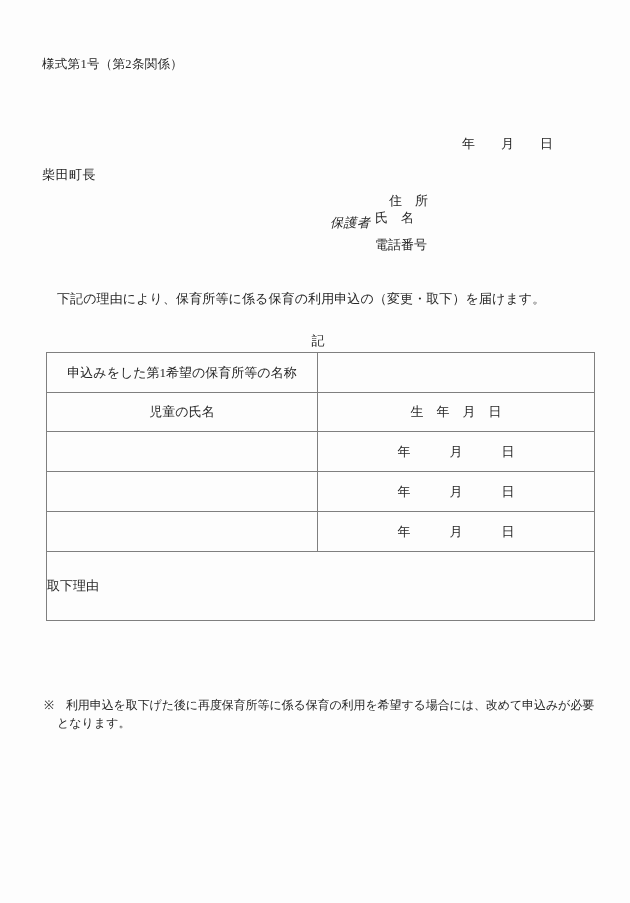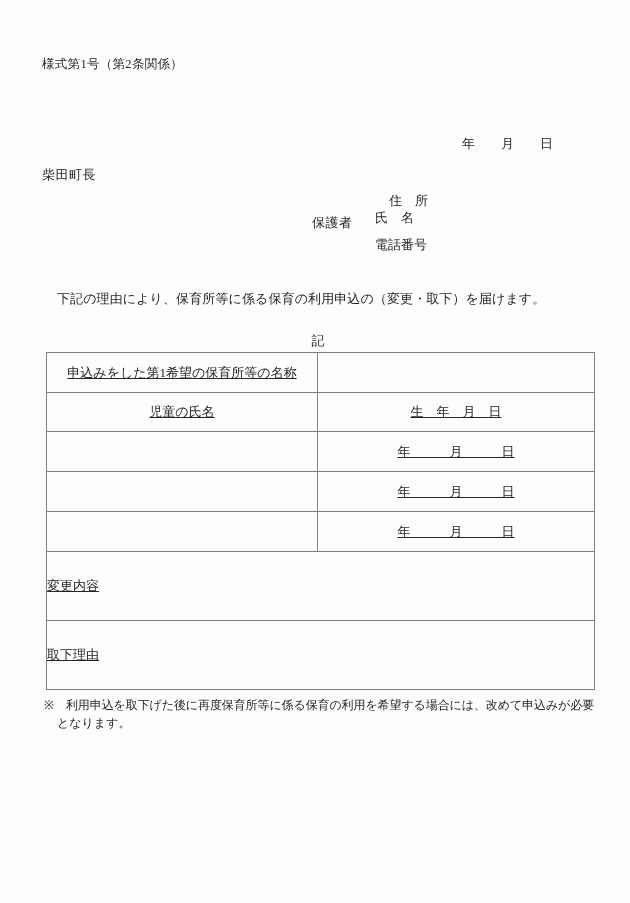--- a/index.html
+++ b/index.html
@@ -11,30 +11,30 @@
   }
   .page{
     position:relative;width:630px;height:822px;overflow:hidden;
     background:#fdfdfd;
   }
   .txt{position:absolute;font-size:13px;line-height:15px;white-space:pre;}
   .form-number{left:42px;top:57px;font-size:12.5px;letter-spacing:.3px;}
   .doc-title{left:44px;top:97px;width:548px;text-align:center;letter-spacing:.2px;}
   .date-line{left:462px;top:136px;}
   .addressee{left:42px;top:167px;letter-spacing:.5px;}
-  .applicant-role{left:312px;top:215px;letter-spacing:.5px;}
+  .applicant-role{left:330px;top:215px;letter-spacing:.5px;font-style:italic;}
   .addr-label{left:389px;top:193px;}
   .name-label{left:375px;top:210px;}
   .phone-label{left:375px;top:237px;}
   .body-text{left:57px;top:291px;letter-spacing:.1px;}
   .section-mark{left:44px;top:333px;width:548px;text-align:center;}
 
   table.form-table{
     position:absolute;left:46px;top:352px;
-    width:548px;border-collapse:collapse;table-layout:fixed;text-decoration:underline;
+    width:548px;border-collapse:collapse;table-layout:fixed;
   }
   table.form-table td{
     border:1px solid #7f7f7f;
     font-size:13px;vertical-align:middle;
     padding:0;white-space:pre;
   }
   td.center{text-align:center;}
   td.fill-left{text-align:left;padding-left:11px;}
   tr.r1 td{height:39px;}
   tr.r2 td{height:38px;}
@@ -91,23 +91,20 @@
     </tr>
     <tr class="rdate">
       <td></td>
       <td class="center">年　　　月　　　日</td>
     </tr>
     <tr class="rdate">
       <td></td>
       <td class="center">年　　　月　　　日</td>
     </tr>
     <tr class="rbig">
-      <td class="fill-left" colspan="2">変更内容</td>
-    </tr>
-    <tr class="rbig">
       <td class="fill-left" colspan="2">取下理由</td>
     </tr>
   </tbody>
     </table>
 
   <div class="note">
     <div class="note-line1">
       <span class="note-marker">※</span>
         <span class="note-gap"></span>
         <span>利用申込を取下げた後に再度保育所等に係る保育の利用を希望する場合には、改めて申込みが必要</span>

